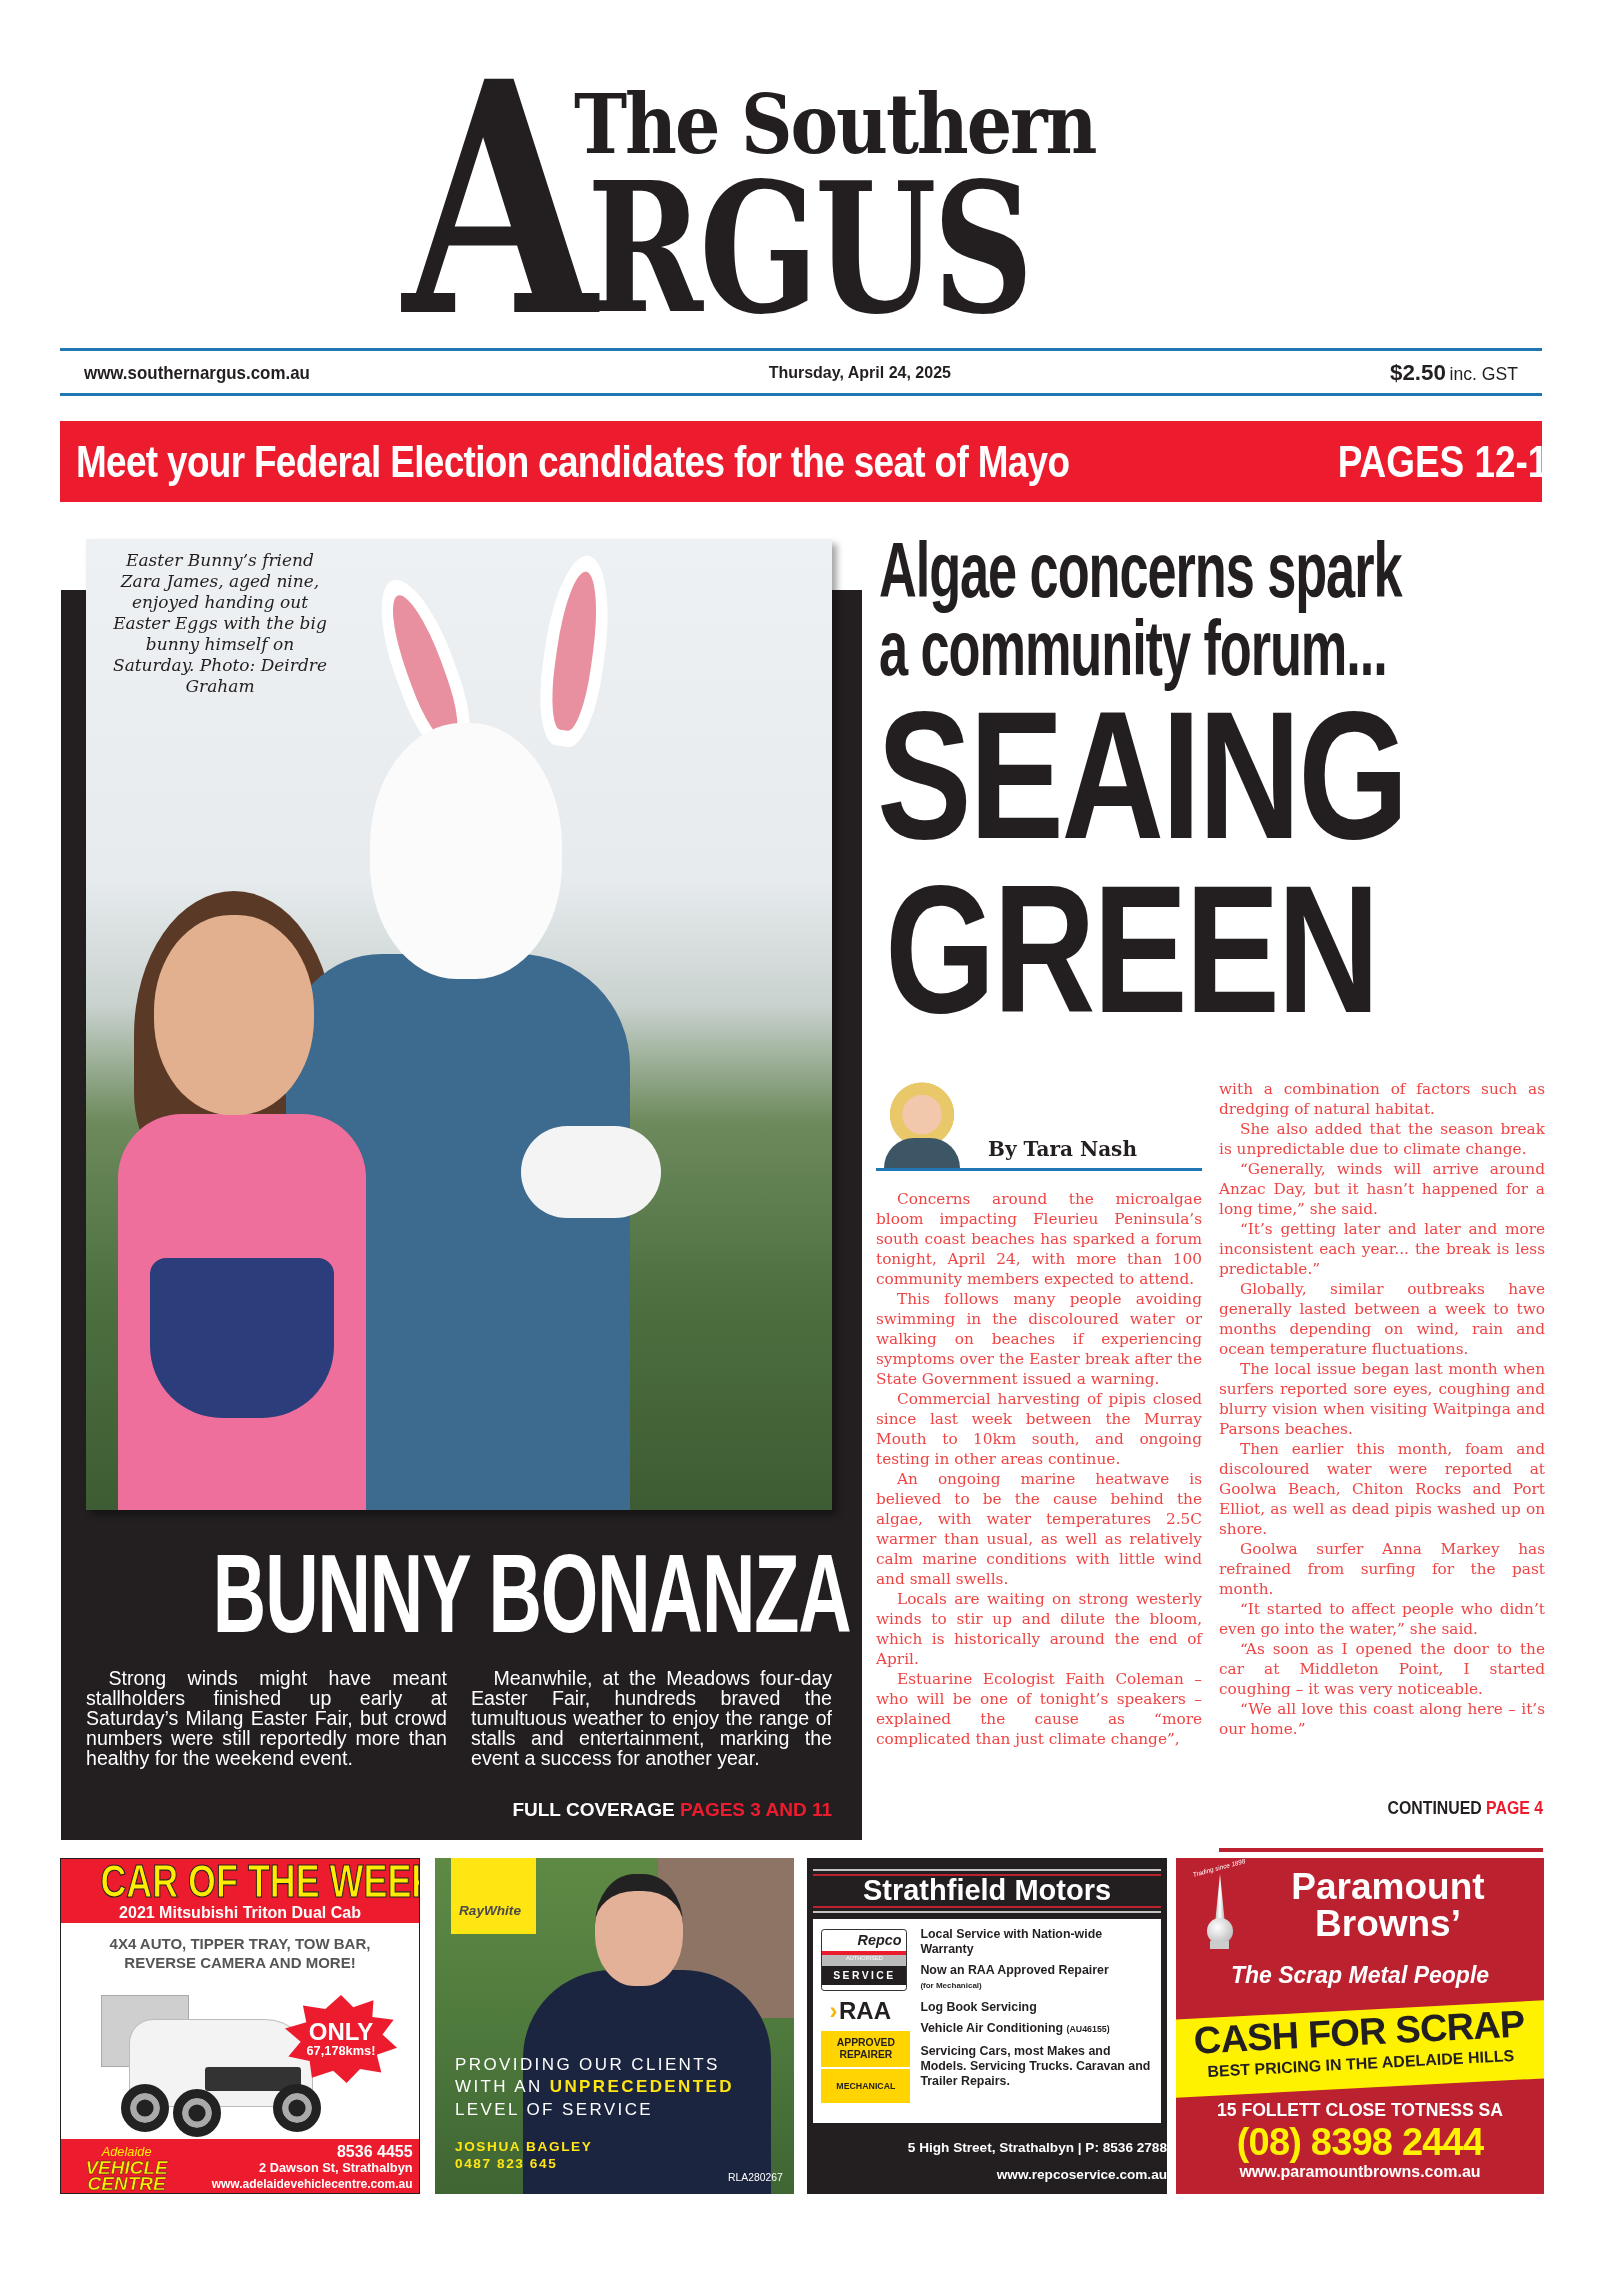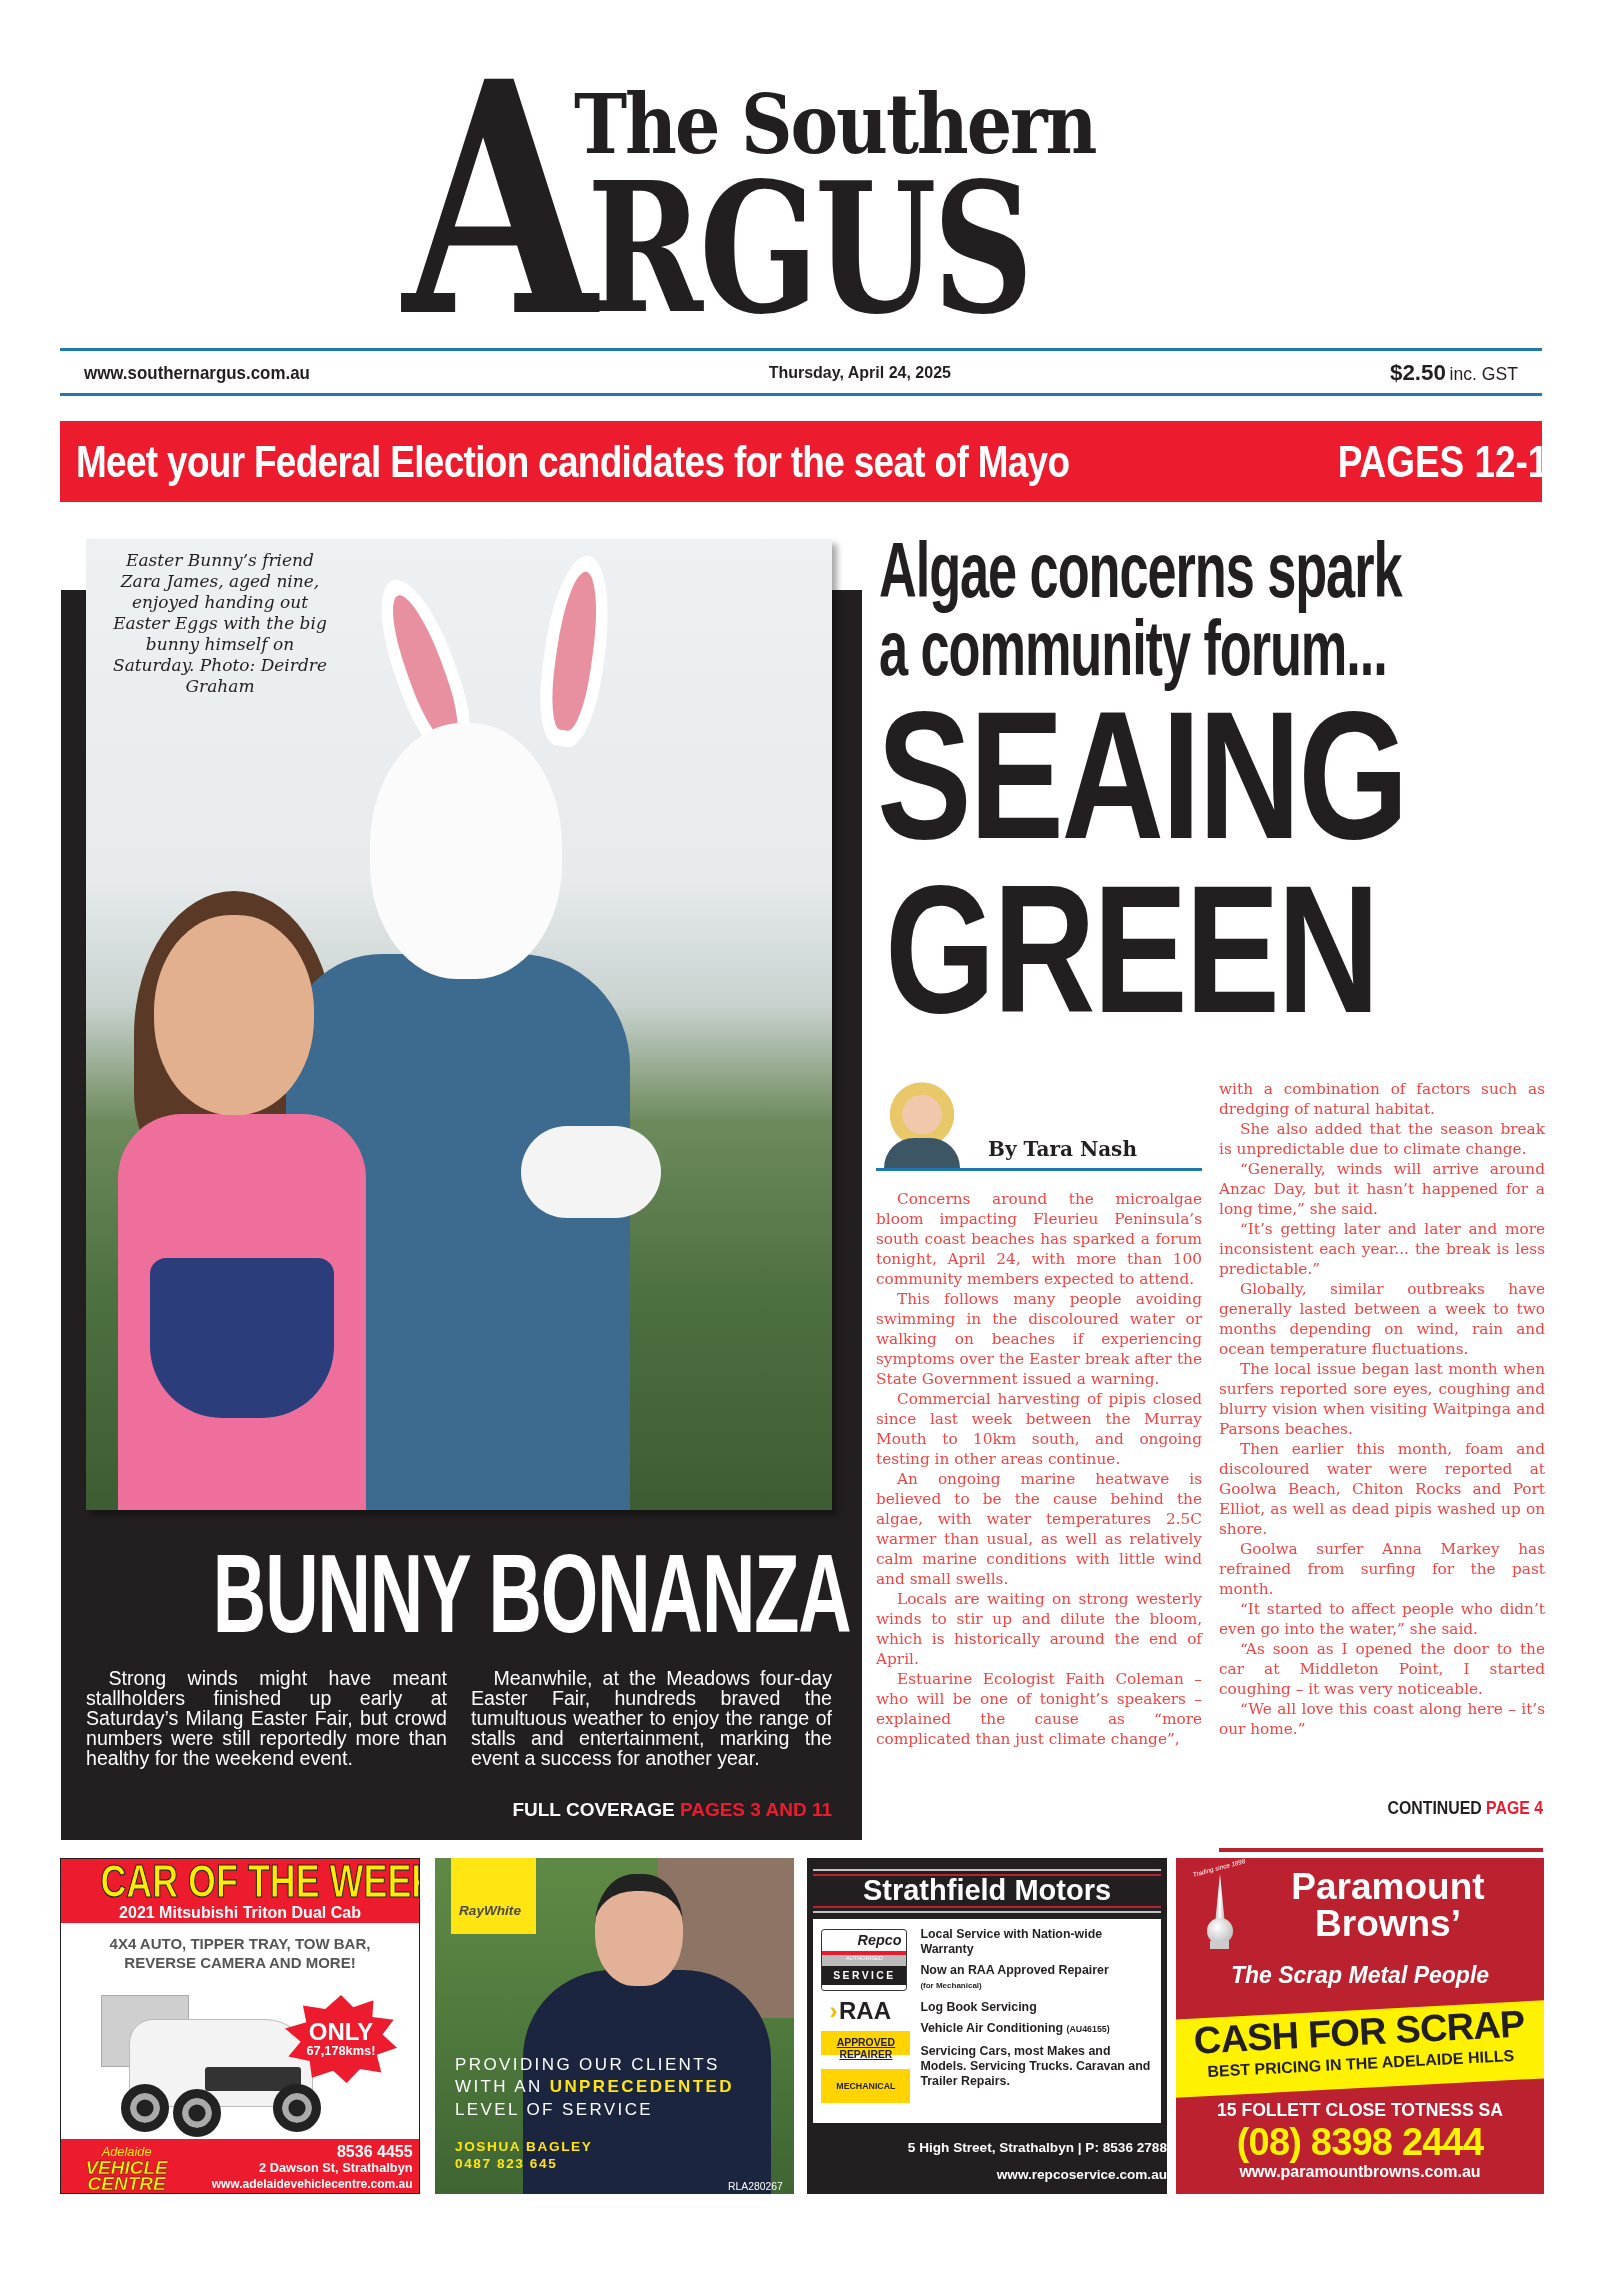--- a/index.html
+++ b/index.html
@@ -86,34 +86,34 @@
   .car-web { font-size: 12px; }
 
   .ad-ray { left: 435px; width: 359px; background: linear-gradient(180deg, #5f8a45 0%, #4f7a3d 50%, #3f6533 100%); }
   .ray-tree { position: absolute; right: 0; top: 0; width: 136px; height: 160px; background: #8d7465; border-radius: 0 0 0 48px; }
   .ray-logo { position: absolute; left: 16px; top: 0; width: 85px; height: 76px; background: #ffe512; display: flex; align-items: flex-end; padding: 0 0 16px 8px; font-weight: bold; font-style: italic; font-size: 13.6px; color: #4a4a4a; }
   .ray-suit { position: absolute; left: 88px; top: 112px; width: 248px; height: 232px; background: #1c2540; border-radius: 88px 88px 0 0; }
   .ray-face { position: absolute; left: 160px; top: 16px; width: 88px; height: 112px; background: #e2b197; border-radius: 45%; border-top: 17.6px solid #222; }
   .ray-tag { position: absolute; left: 20px; top: 196px; color: #fff; font-size: 17px; letter-spacing: 2.4px; line-height: 22.4px; }
   .ray-tag .hl { color: #ffe512; font-weight: bold; }
   .ray-name { position: absolute; left: 20px; top: 280px; color: #ffe512; font-size: 13.6px; font-weight: bold; letter-spacing: 1.6px; line-height: 17px; }
-  .ray-rla { position: absolute; right: 11.2px; bottom: 2px; color: #fff; font-size: 10.4px; }
+  .ray-rla { position: absolute; right: 11.2px; bottom: 11px; color: #fff; font-size: 10.4px; }
 
   .ad-strath { left: 807px; width: 360px; background: #231f20; }
   .str-title { margin: 11.2px 6.4px 0; border-top: 2.4px solid #c3c3c3; border-bottom: 2.4px solid #c3c3c3; padding: 3.2px 0; text-align: center; color: #fff; font-size: 29px; font-weight: bold; position: relative; }
   .str-title::before, .str-title::after { content: ""; position: absolute; left: 0; right: 0; height: 2.4px; background: #bc2130; }
   .str-title::before { top: 2.4px; } .str-title::after { bottom: 2.4px; }
   .str-body { margin: 6.4px 6.4px 0; background: #fff; height: 204px; position: relative; }
   .repco { position: absolute; left: 8px; top: 9.6px; width: 86px; height: 62px; border: 1.6px solid #333; border-radius: 3.2px; background: #fff; overflow: hidden; }
   .repco-top { height: 25.6px; font-style: italic; font-weight: bold; font-size: 14.4px; text-align: right; padding-right: 4.8px; border-bottom: 4.8px solid #ec1c2e; line-height: 21px; }
   .repco-mid { height: 11.2px; background: #bbb; font-size: 5.6px; color: #fff; text-align: center; }
   .repco-bot { height: 19px; background: #231f20; color: #fff; font-size: 10.4px; font-weight: bold; text-align: center; letter-spacing: 2.4px; line-height: 19px; }
   .raa { position: absolute; left: 16px; top: 78px; font-weight: bold; font-size: 24px; color: #231f20; }
   .raa::before { content: "›"; color: #f5b800; margin-right: 1.6px; }
-  .approved { position: absolute; left: 8px; top: 112px; width: 89px; height: 24px; background: #ffd400; text-align: center; font-size: 10.4px; font-weight: bold; line-height: 12px; padding-top: 5.6px; text-decoration: underline; }
+  .approved { position: absolute; left: 8px; top: 112px; width: 89px; height: 36px; background: #ffd400; text-align: center; font-size: 10.4px; font-weight: bold; line-height: 12px; padding-top: 5.6px; }
   .mechanical { position: absolute; left: 8px; top: 150px; width: 89px; height: 34px; background: #ffd400; text-align: center; font-size: 8.8px; font-weight: bold; line-height: 34px; }
   .str-list { position: absolute; left: 107px; top: 8px; right: 6.4px; font-size: 12.4px; font-weight: bold; line-height: 15px; color: #231f20; }
   .str-list div { margin-bottom: 6.4px; }
   .str-list small { font-size: 8px; display: block; }
   .str-foot { text-align: right; color: #fff; font-weight: bold; font-size: 13.6px; margin-top: 11.2px; line-height: 27px; }
 
   .ad-para { left: 1176px; width: 368px; background: #bc2130; }
   .para-finial { position: absolute; left: 28px; top: 16px; width: 32px; height: 80px; }
   .para-finial .spike { position: absolute; left: 11.2px; top: 0; width: 9.6px; height: 48px; background: linear-gradient(90deg, #bbb, #fff, #aaa); clip-path: polygon(50% 0, 100% 100%, 0 100%); }
   .para-finial .ball { position: absolute; left: 3.2px; top: 44px; width: 25.6px; height: 25.6px; border-radius: 50%; background: radial-gradient(circle at 40% 35%, #fff, #aaa); }

